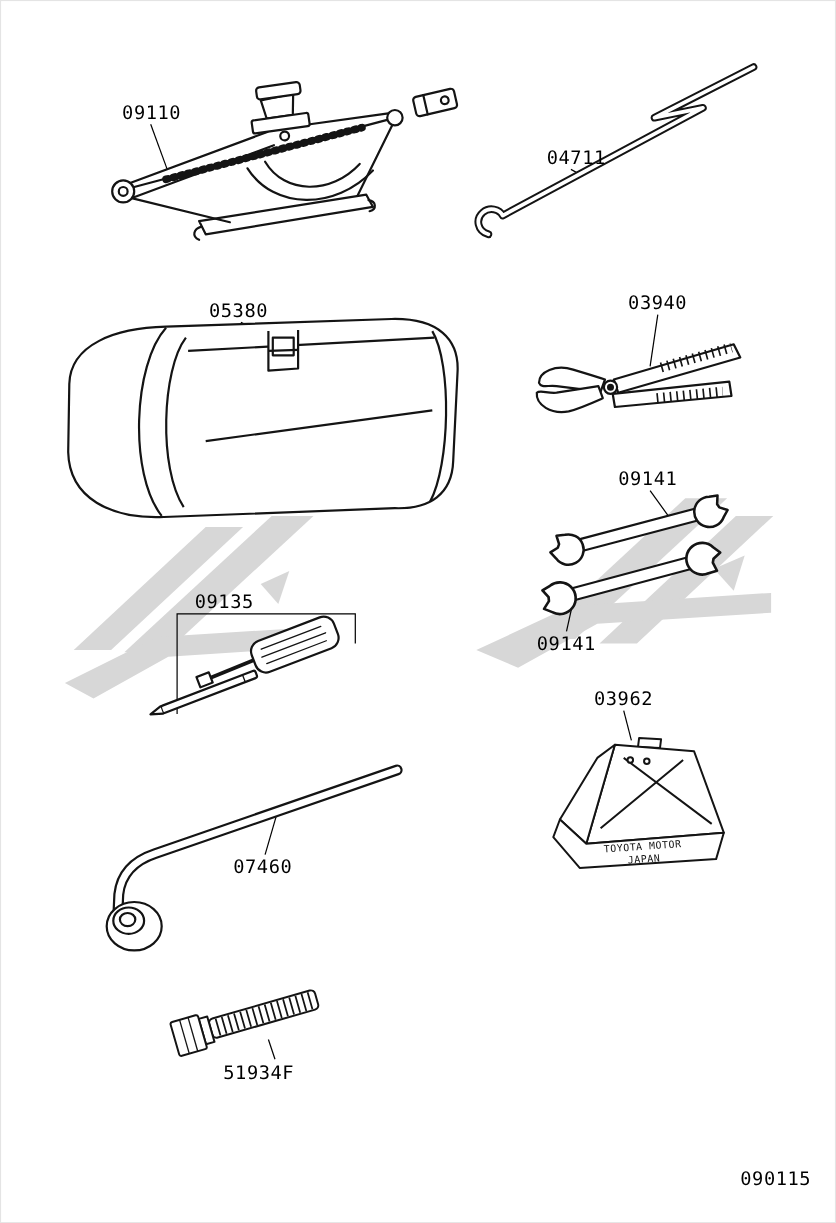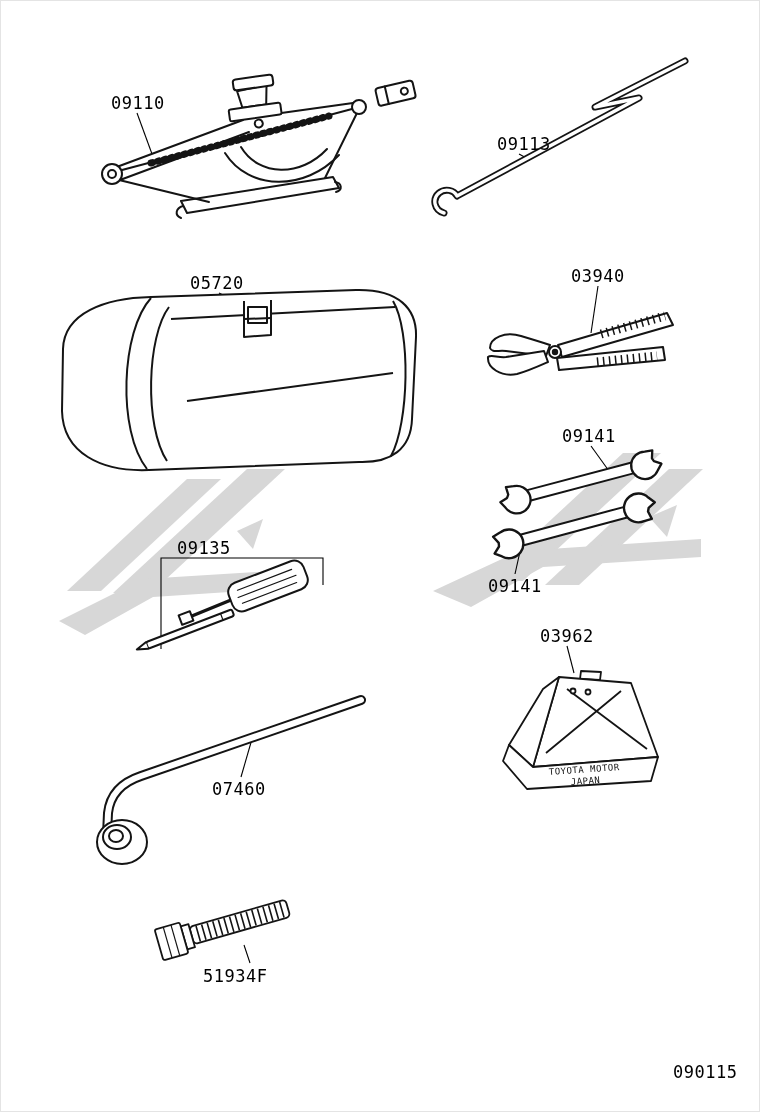--- a/index.html
+++ b/index.html
@@ -181,22 +181,22 @@
       <line x1="40" y1="0" x2="130" y2="0" stroke-width="16" stroke-dasharray="1.6,4.2" fill="none"></line>
       <rect x="26" y="-12" width="8" height="24"></rect>
       <rect x="0" y="-16" width="26" height="32" rx="2"></rect>
       <line x1="9" y1="-16" x2="9" y2="16" stroke-width="1.2"></line>
       <line x1="17" y1="-16" x2="17" y2="16" stroke-width="1.2"></line>
     </g>
   </g>
 </svg>
 
   <div class="plabel" style="left:110px;top:92px">09110</div>
-  <div class="plabel" style="left:496px;top:133px">09113</div>
-  <div class="plabel" style="left:189px;top:272px">05720</div>
+  <div class="plabel" style="left:496px;top:133px">04711</div>
+  <div class="plabel" style="left:189px;top:272px">05380</div>
   <div class="plabel" style="left:570px;top:265px">03940</div>
   <div class="plabel" style="left:561px;top:425px">09141</div>
   <div class="plabel" style="left:487px;top:575px">09141</div>
   <div class="plabel" style="left:176px;top:537px">09135</div>
   <div class="plabel" style="left:539px;top:625px">03962</div>
   <div class="plabel" style="left:211px;top:778px">07460</div>
   <div class="plabel" style="left:202px;top:965px">51934F</div>
 
   <div id="page-code">090115</div>
 </div>

